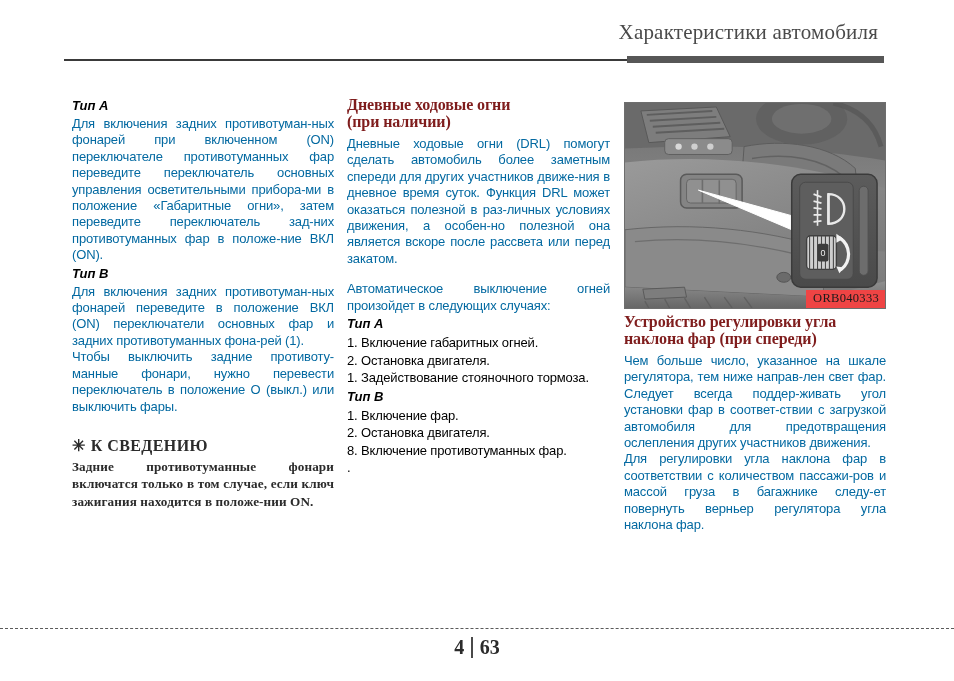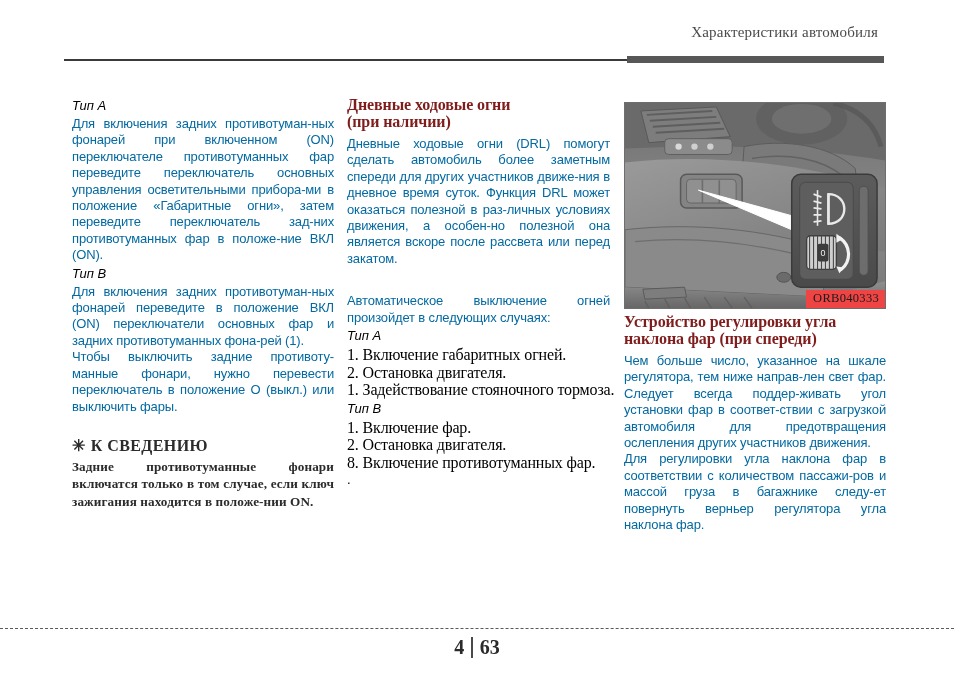--- a/index.html
+++ b/index.html
@@ -10,21 +10,21 @@
     overflow: hidden;
   }
   .page { position: relative; width: 954px; height: 681px; background:#fff; }
 
   
   .header { position: absolute; left: 0; top: 0; width: 954px; height: 62px; }
   .header-title {
     position: absolute; right: 76px; top: 32px;
     transform: translateY(-50%);
     font-family: "Liberation Serif", serif;
-    font-size: 15px; color: #4a4a4a; letter-spacing: .2px;
+    font-size: 21px; color: #4a4a4a; letter-spacing: .2px;
     white-space: nowrap;
     text-align: right;
   }
   .rule-thin {
     position: absolute; left: 64px; top: 59px; width: 820px; height: 1.5px;
     background: #3a3a3a;
   }
   .rule-thick {
     position: absolute; left: 627px; top: 56px; width: 257px; height: 7px;
     background: #575757;
@@ -36,33 +36,33 @@
   .col-mid    { left: 347px; width: 263px; }
   .col-right  { left: 624px; width: 262px; }
 
   h2.sec {
     font-size: 16px; font-weight: bold; color: #7f1d1d;
     line-height: 17px; letter-spacing: -0.1px;
     margin-bottom: 6px;
     font-family: Liberation Serif, serif;
   }
   .subhead {
-    font-size: 13px; font-weight: normal; font-style: italic;
+    font-size: 13px; font-weight: bold; font-style: italic;
     color: #000; line-height: 16px;
     margin-top: 2px; margin-bottom: 2px;
   }
   p.body {
     font-size: 13px; line-height: 16.4px; color: #0369a1;
     text-align: justify; letter-spacing: -0.15px;
     margin-bottom: 0;
   }
-  p.gap { margin-top: 26px; }
+  p.gap { margin-top: 14px; }
   .listline {
-    font-size: 16px; line-height: 17.5px; color: #000;
-    letter-spacing: -0.15px; white-space: nowrap; font-family: Liberation Serif, serif;
+    font-size: 13px; line-height: 17.5px; color: #000;
+    letter-spacing: -0.15px; white-space: nowrap;
   }
   .stray { font-size: 13px; line-height: 17px; color: #000; }
 
   
   .note { margin-top: 22px; }
   .note-title {
     font-family: "Liberation Serif", serif;
     font-size: 16px; font-weight: bold; color: #2b2b2b;
     letter-spacing: .4px; margin-bottom: 3px;
     display: flex; align-items: center; gap: 5px;

